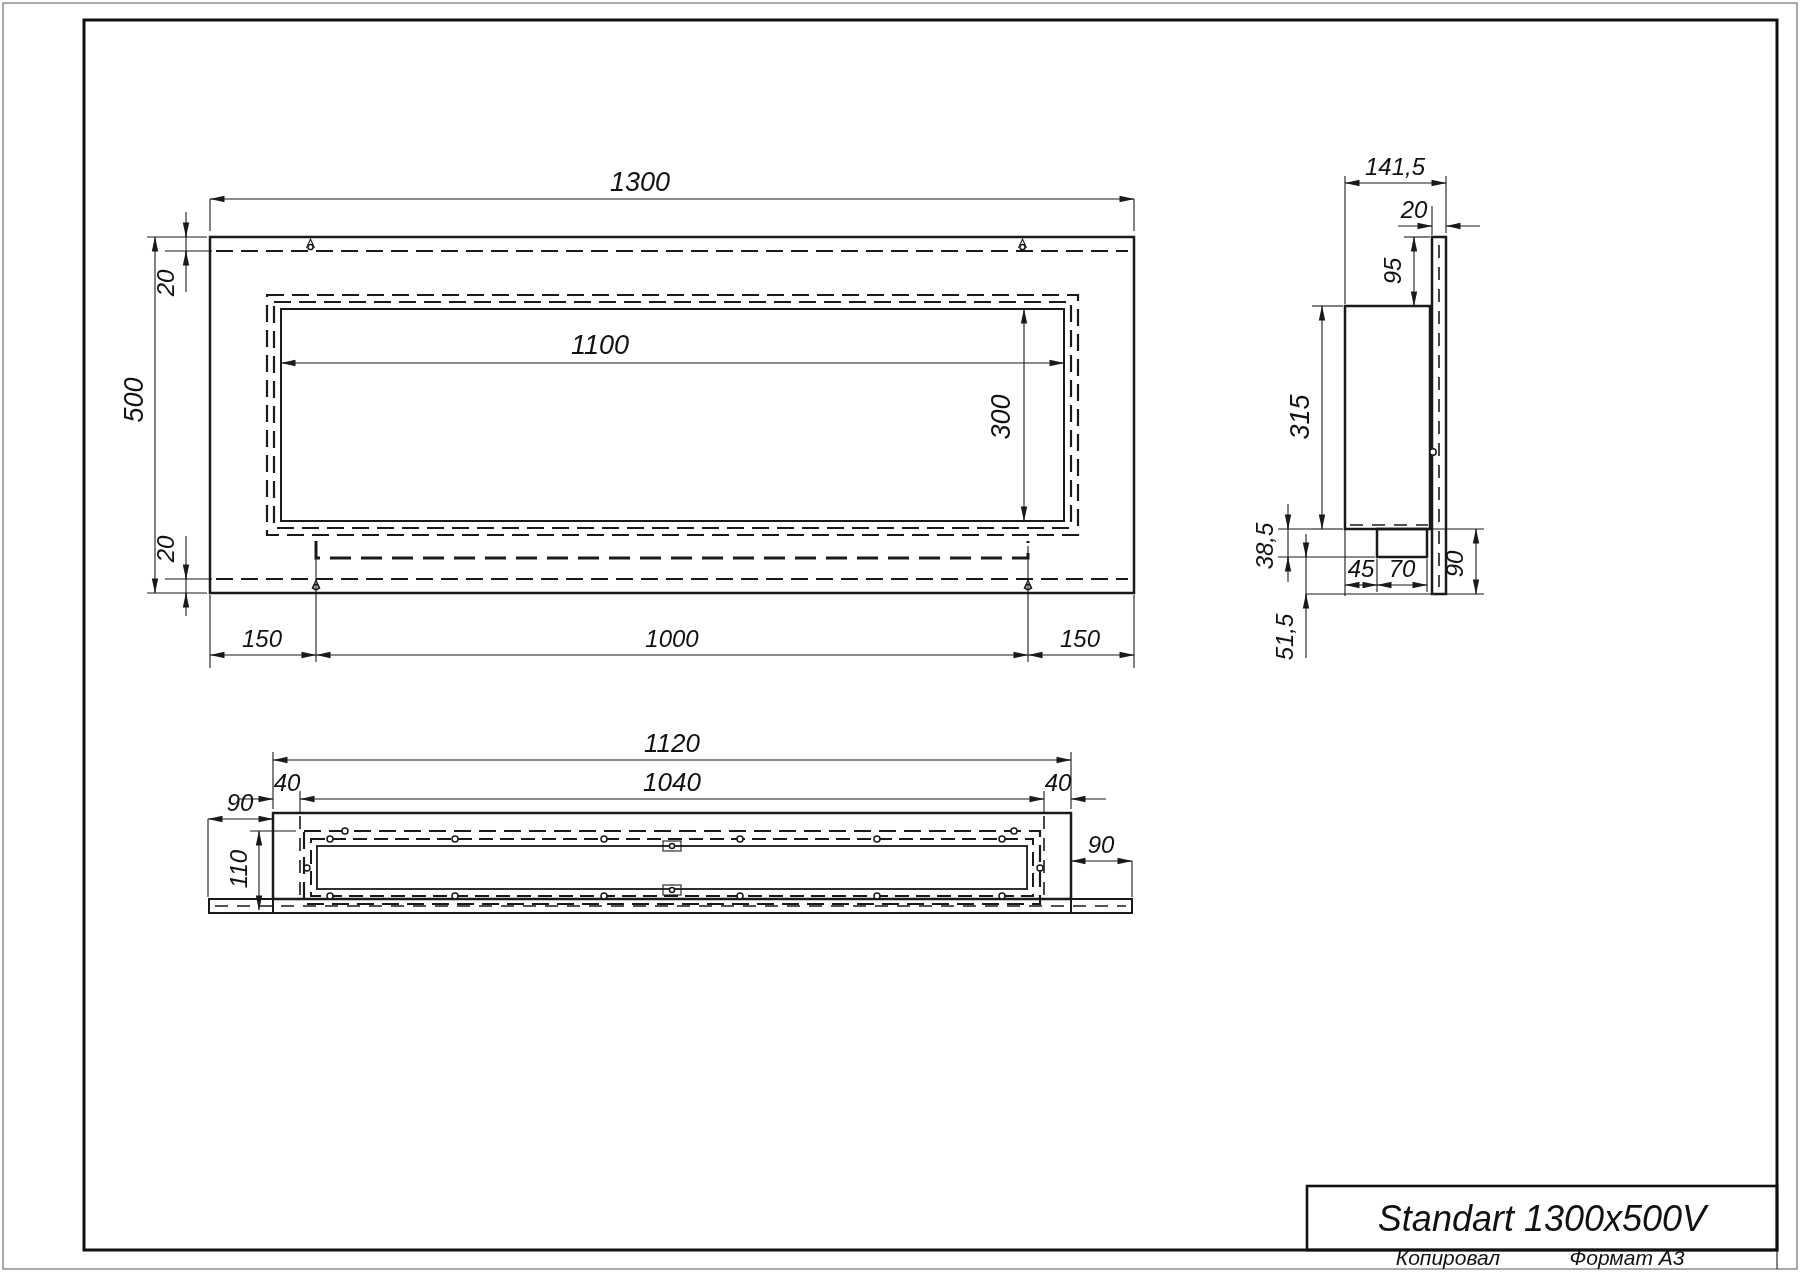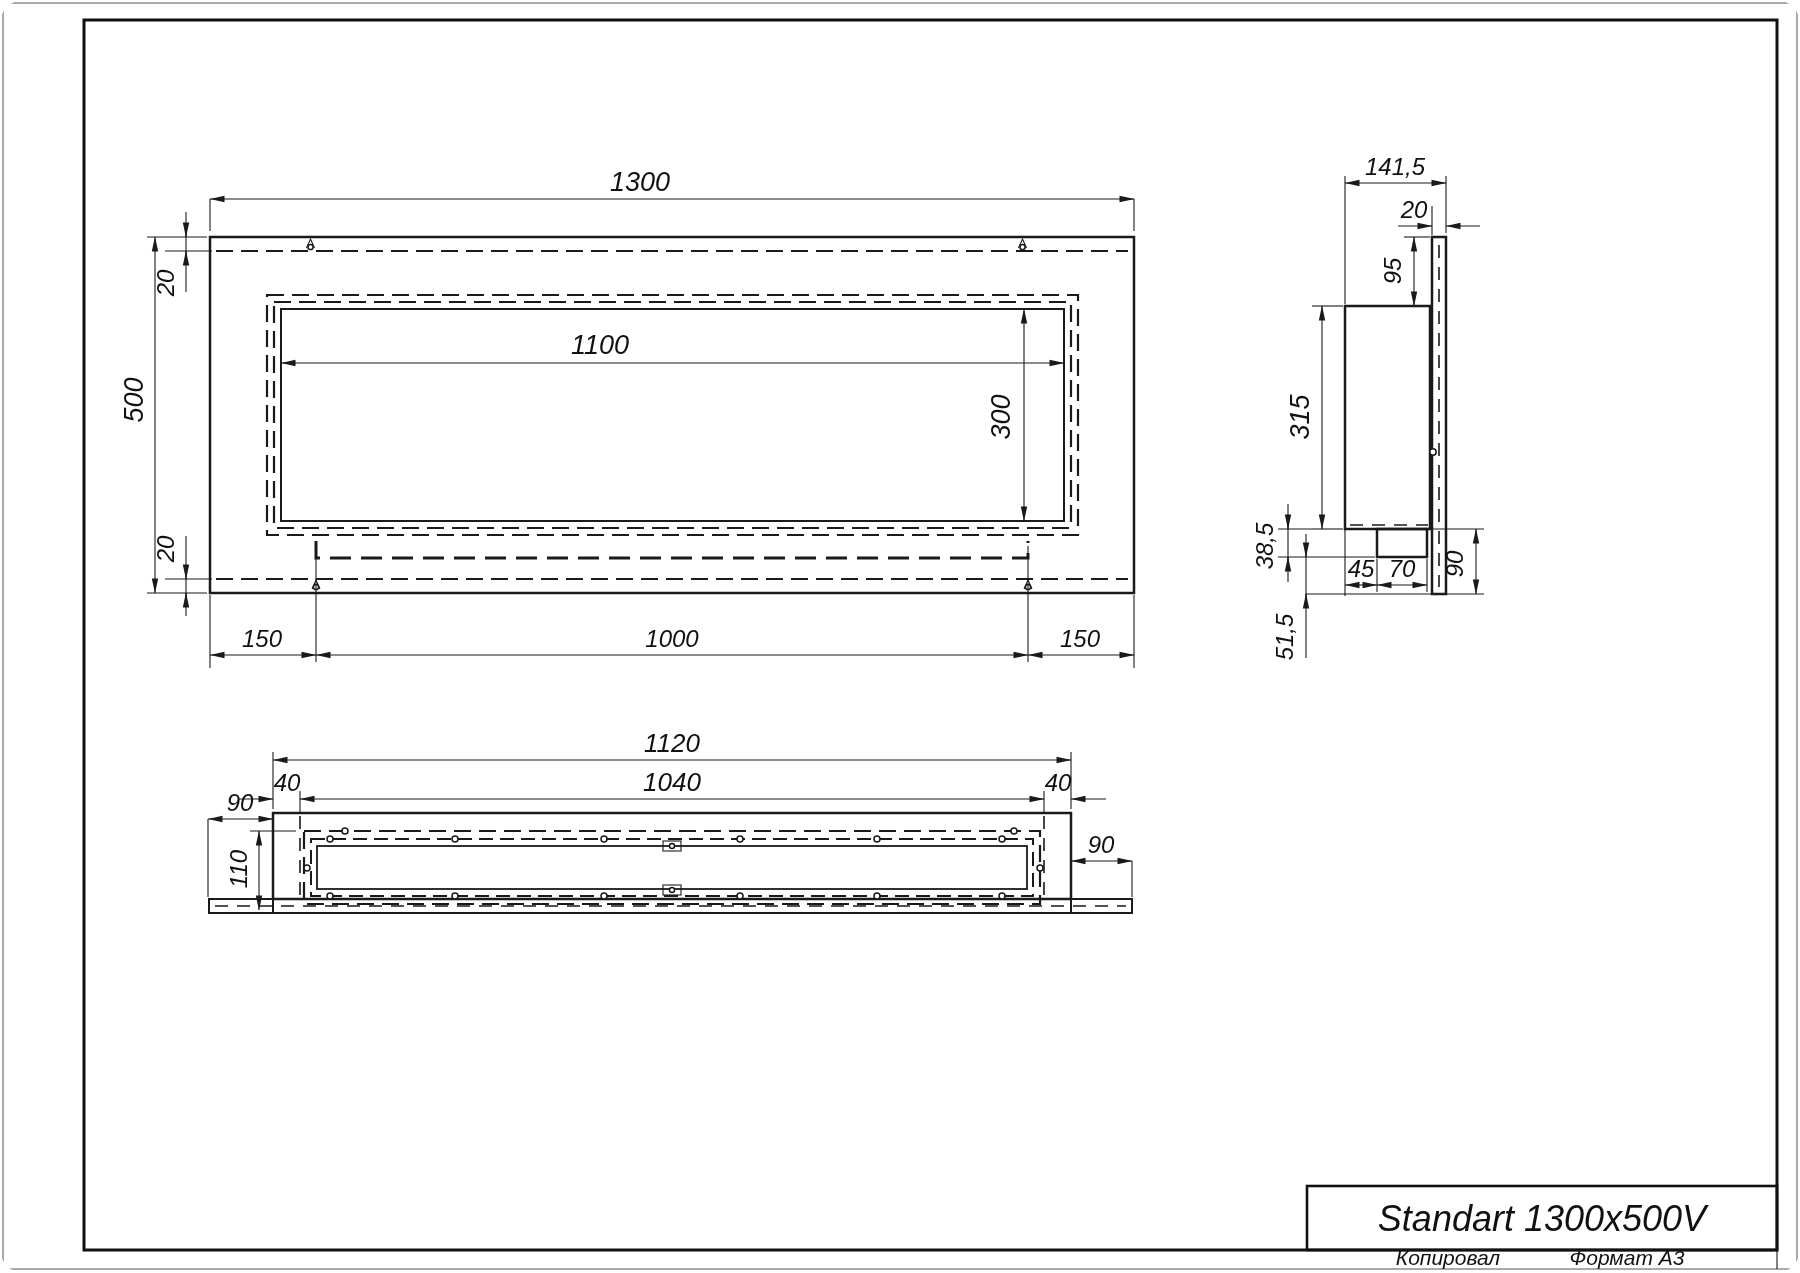--- a/index.html
+++ b/index.html
@@ -1,16 +1,16 @@
 <!DOCTYPE html>
 <html><head>
 <meta charset="utf-8">
 <style>
   html,body{margin:0;padding:0;background:#ffffff;}
-  .sheet{position:relative;width:1800px;height:1273px;background:#ffffff;overflow:hidden;border-radius:24px;}
+  .sheet{position:relative;width:1800px;height:1273px;background:#ffffff;overflow:hidden;}
   svg{display:block;}
   
   .ln   {stroke:#1a1a1a;stroke-width:2.5;fill:none;stroke-linecap:square;}
   .lnmd {stroke:#1a1a1a;stroke-width:2;fill:none;stroke-linecap:square;}
   .thin {stroke:#1a1a1a;stroke-width:1.1;fill:none;}
   .dash {stroke:#1a1a1a;stroke-width:2.2;fill:none;stroke-dasharray:17 8;}
   .dash2{stroke:#1a1a1a;stroke-width:2;fill:none;stroke-dasharray:14 7;}
   .dashhv{stroke:#1a1a1a;stroke-width:3;fill:none;stroke-dasharray:21 10;}
   .dashth{stroke:#1a1a1a;stroke-width:1.6;fill:none;stroke-dasharray:13 9;}
   .dim  {stroke:#1a1a1a;stroke-width:1.1;fill:none;}

